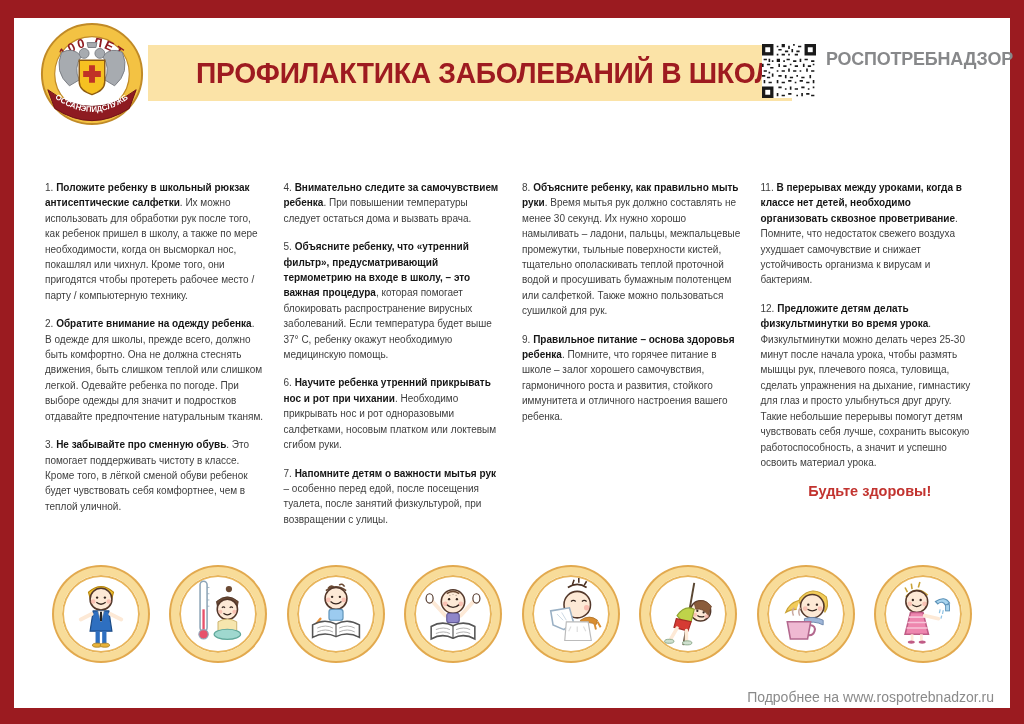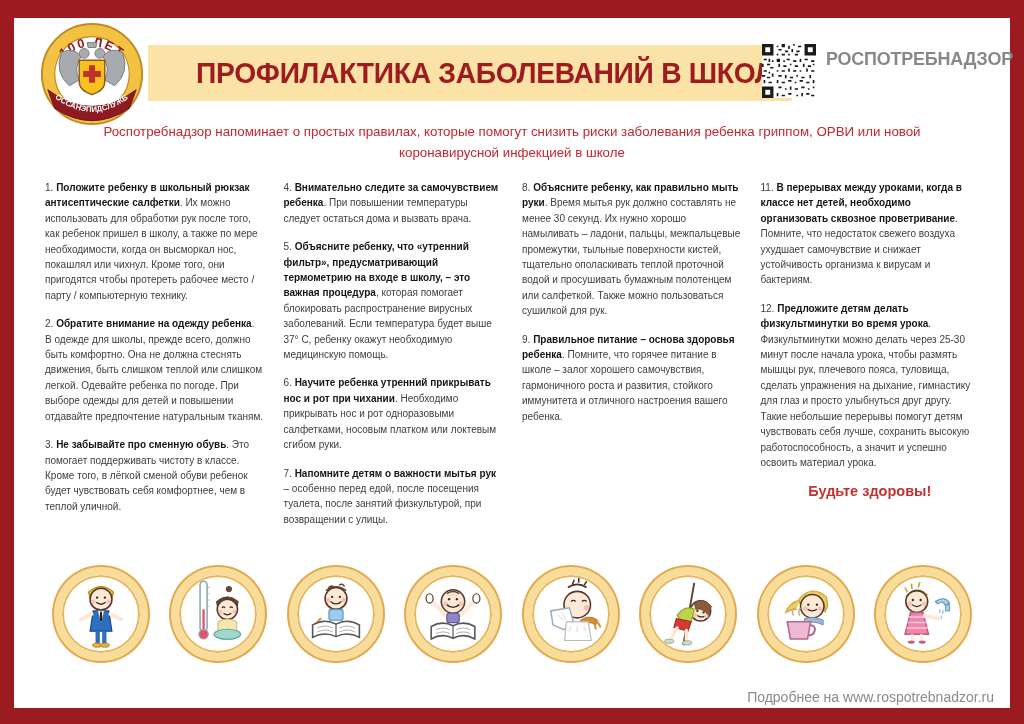--- a/index.html
+++ b/index.html
@@ -101,26 +101,25 @@
                    M10,26h2v1h-2z M14,27h1v1h-1z M17,26h1v2h-1z M20,27h2v1h-2z M24,26h2v1h-2z M28,27h1v1h-1z M31,26h1v1h-1z
                    M9,30h1v2h-1z M12,31h2v1h-2z M16,30h2v1h-2z M21,31h1v1h-1z M24,30h1v2h-1z M27,30h2v1h-2z M30,31h2v1h-2z"></path>
         </g>
       </svg>
     </div>
 
     <div class="agency">
       <div class="agency-name">РОСПОТРЕБНАДЗОР</div>
     </div>
 
-    <div class="subtitle">Роспотребнадзор напоминает о простых правилах, которые помогут снизить риски заболевания ребенка гриппом, ОРВИ или новой коронавирусной инфекцией в школе</div>
 
     <div class="cols">
       <div class="col">
         <p class="item"><span>1.</span> <b>Положите ребенку в школьный рюкзак антисептические салфетки</b><span>. Их можно использовать для обработки рук после того, как ребенок пришел в школу, а также по мере необходимости, когда он высморкал нос, покашлял или чихнул. Кроме того, они пригодятся чтобы протереть рабочее место / парту / компьютерную технику.</span></p>
-        <p class="item"><span>2.</span> <b>Обратите внимание на одежду ребенка</b><span>. В одежде для школы, прежде всего, должно быть комфортно. Она не должна стеснять движения, быть слишком теплой или слишком легкой. Одевайте ребенка по погоде. При выборе одежды для детей и повышении отдавайте предпочтение натуральным тканям.</span></p>
+        <p class="item"><span>2.</span> <b>Обратите внимание на одежду ребенка</b><span>. В одежде для школы, прежде всего, должно быть комфортно. Она не должна стеснять движения, быть слишком теплой или слишком легкой. Одевайте ребенка по погоде. При выборе одежды для значит и подростков отдавайте предпочтение натуральным тканям.</span></p>
         <p class="item"><span>3.</span> <b>Не забывайте про сменную обувь</b><span>. Это помогает поддерживать чистоту в классе. Кроме того, в лёгкой сменой обуви ребенок будет чувствовать себя комфортнее, чем в теплой уличной.</span></p>
       </div>
       <div class="col">
         <p class="item"><span>4.</span> <b>Внимательно следите за самочувствием ребенка</b><span>. При повышении температуры следует остаться дома и вызвать врача.</span></p>
         <p class="item"><span>5.</span> <b>Объясните ребенку, что «утренний фильтр», предусматривающий термометрию на входе в школу, – это важная процедура</b><span>, которая помогает блокировать распространение вирусных заболеваний. Если температура будет выше 37° С, ребенку окажут необходимую медицинскую помощь.</span></p>
         <p class="item"><span>6.</span> <b>Научите ребенка утренний прикрывать нос и рот при чихании</b><span>. Необходимо прикрывать нос и рот одноразовыми салфетками, носовым платком или локтевым сгибом руки.</span></p>
         <p class="item"><span>7.</span> <b>Напомните детям о важности мытья рук</b><span> – особенно перед едой, после посещения туалета, после занятий физкультурой, при возвращении с улицы.</span></p>
       </div>
       <div class="col">
         <p class="item"><span>8.</span> <b>Объясните ребенку, как правильно мыть руки</b><span>. Время мытья рук должно составлять не менее 30 секунд. Их нужно хорошо намыливать – ладони, пальцы, межпальцевые промежутки, тыльные поверхности кистей, тщательно ополаскивать теплой проточной водой и просушивать бумажным полотенцем или салфеткой. Также можно пользоваться сушилкой для рук.</span></p>

